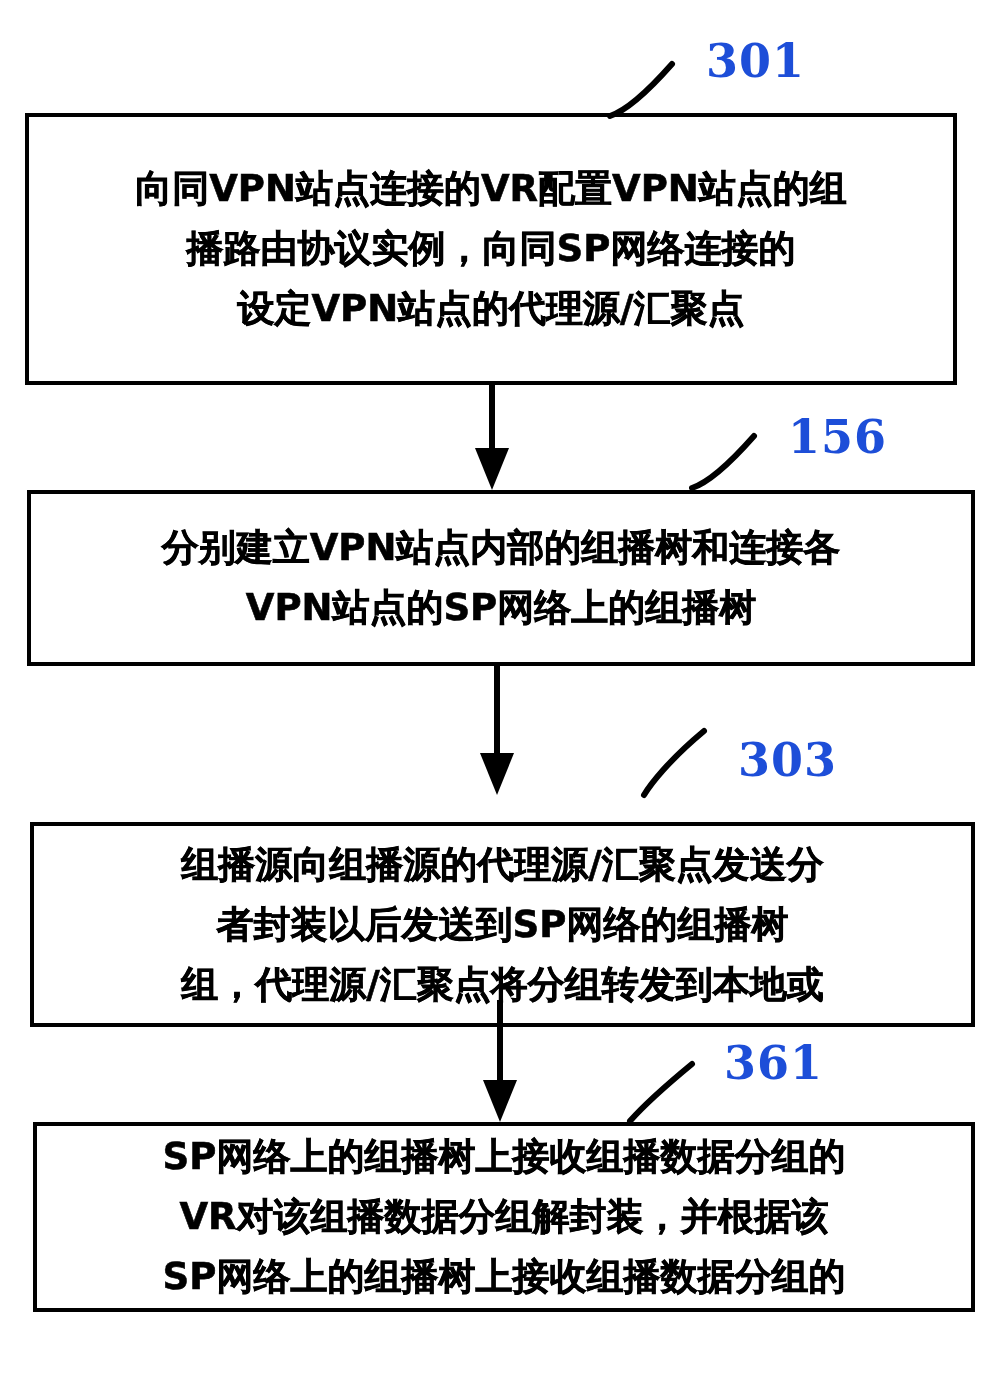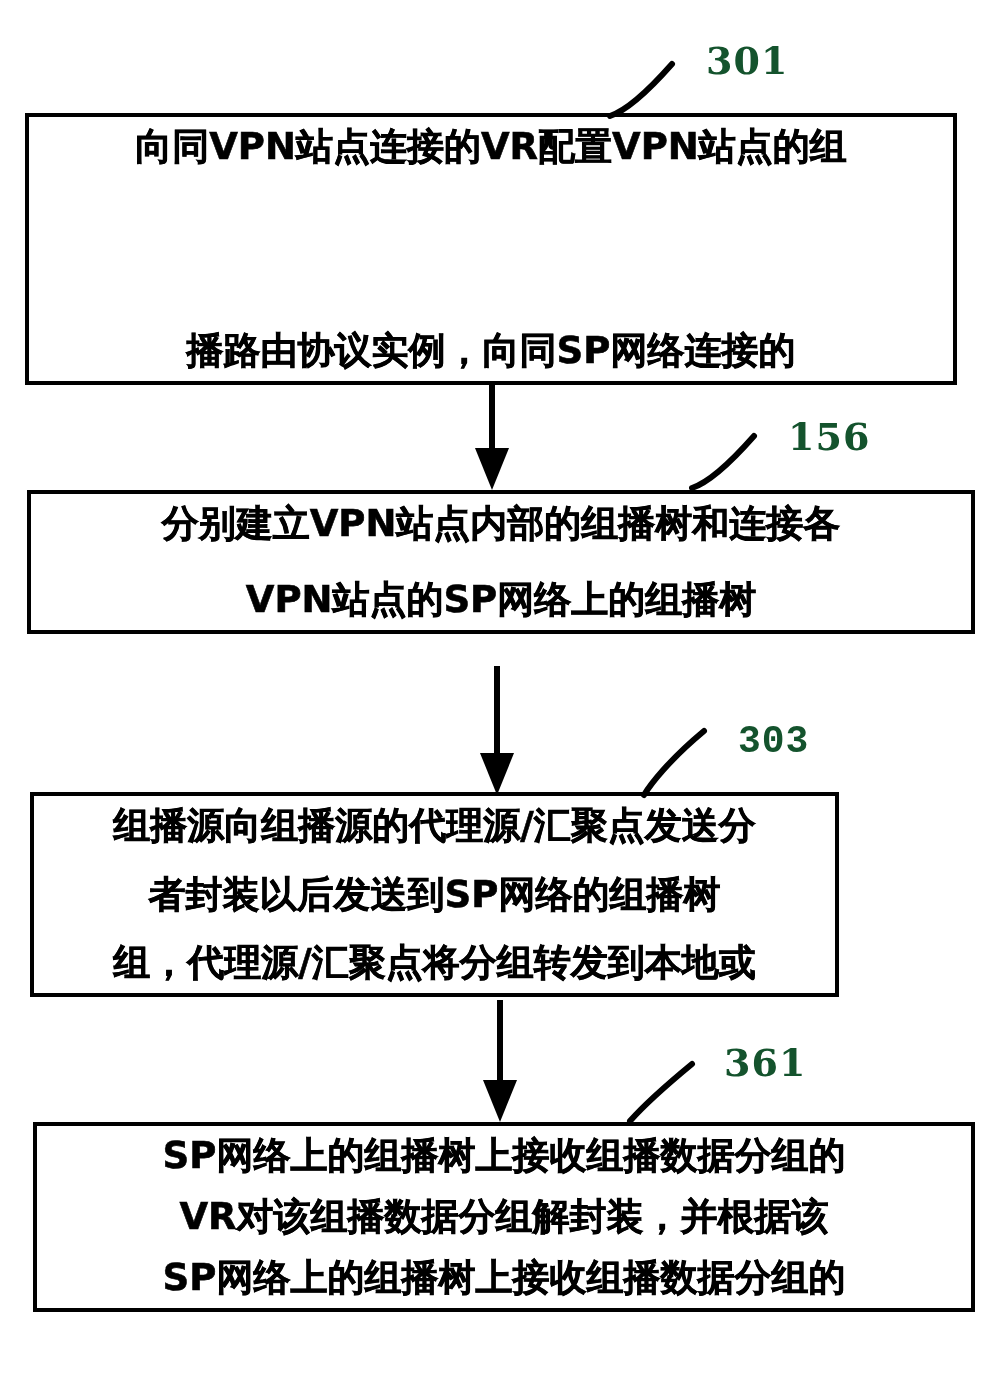--- a/index.html
+++ b/index.html
@@ -18,39 +18,39 @@
 
   
   .step-box {
     position: absolute;
     box-sizing: border-box;
     border: 4px solid #000000;
     background: #ffffff;
     display: flex;
     flex-direction: column;
     align-items: center;
-    justify-content: space-between;
+    justify-content: center;
   }
   .step-text {
     display: block;
     text-align: center;
     color: #000000;
     font-family: "DejaVu Sans", "Liberation Sans", sans-serif;
     font-weight: 700;
     font-size: 37px;
     line-height: 60px;
     letter-spacing: 0px;
     white-space: nowrap;
     -webkit-text-stroke: 0.6px #000;
   }
 
   
   #box-301 { left: 25px;  top: 113px;  width: 932px; height: 272px; }
-  #box-302 { left: 27px;  top: 490px;  width: 948px; height: 144px; }
-  #box-303 { left: 30px;  top: 792px;  width: 809px; height: 205px; }
+  #box-302 { left: 27px;  top: 490px;  width: 948px; height: 176px; }
+  #box-303 { left: 30px;  top: 822px;  width: 945px; height: 205px; }
   #box-304 { left: 33px;  top: 1122px; width: 942px; height: 190px; }
 
   
   .arrow {
     position: absolute;
     width: 0;
   }
   .arrow .shaft {
     position: absolute;
     left: 0;
@@ -81,49 +81,50 @@
   #arrow-3 .shaft { height: 84px; }
   #arrow-3 .head  { top: 80px; }
 
   
   .leader {
     position: absolute;
   }
   .leader svg { display: block; overflow: visible; }
   .ref-num {
     position: absolute;
-    color: #14532d;
+    color: #1d4ed8;
     font-family: "DejaVu Serif", "Liberation Serif", serif;
     font-weight: 700;
-    font-size: 38px;
+    font-size: 46px;
     line-height: 46px;
     letter-spacing: 1px;
     white-space: nowrap;
   }
 
   #leader-301 { left: 608px; top: 60px;  width: 80px; height: 58px; }
   #ref-301    { left: 706px; top: 38px; }
 
   #leader-302 { left: 690px; top: 432px; width: 80px; height: 58px; }
   #ref-302    { left: 788px; top: 414px; }
 
   #leader-303 { left: 640px; top: 727px; width: 80px; height: 70px; }
-  #ref-303    { left: 738px; top: 719px; font-family: Liberation Mono, monospace; }
+  #ref-303    { left: 738px; top: 737px; }
 
   #leader-304 { left: 628px; top: 1060px; width: 80px; height: 63px; }
   #ref-304    { left: 724px; top: 1040px; }
 </style>
 </head>
 <body>
 
 <div id="page">
 
   <div class="step-box" id="box-301">
     <span class="step-text">向同VPN站点连接的VR配置VPN站点的组</span>
     <span class="step-text">播路由协议实例，向同SP网络连接的</span>
+    <span class="step-text">设定VPN站点的代理源/汇聚点</span>
   </div>
 
   <div class="leader" id="leader-301">
     <svg width="80" height="58" viewBox="0 0 80 58" fill="none">
       <path d="M2 56 C 14 52, 34 38, 64 4" stroke="#000000" stroke-width="6" stroke-linecap="round" fill="none"></path>
     </svg>
   </div>
   <div class="ref-num" id="ref-301">301</div>
 
   <div class="arrow" id="arrow-1">

